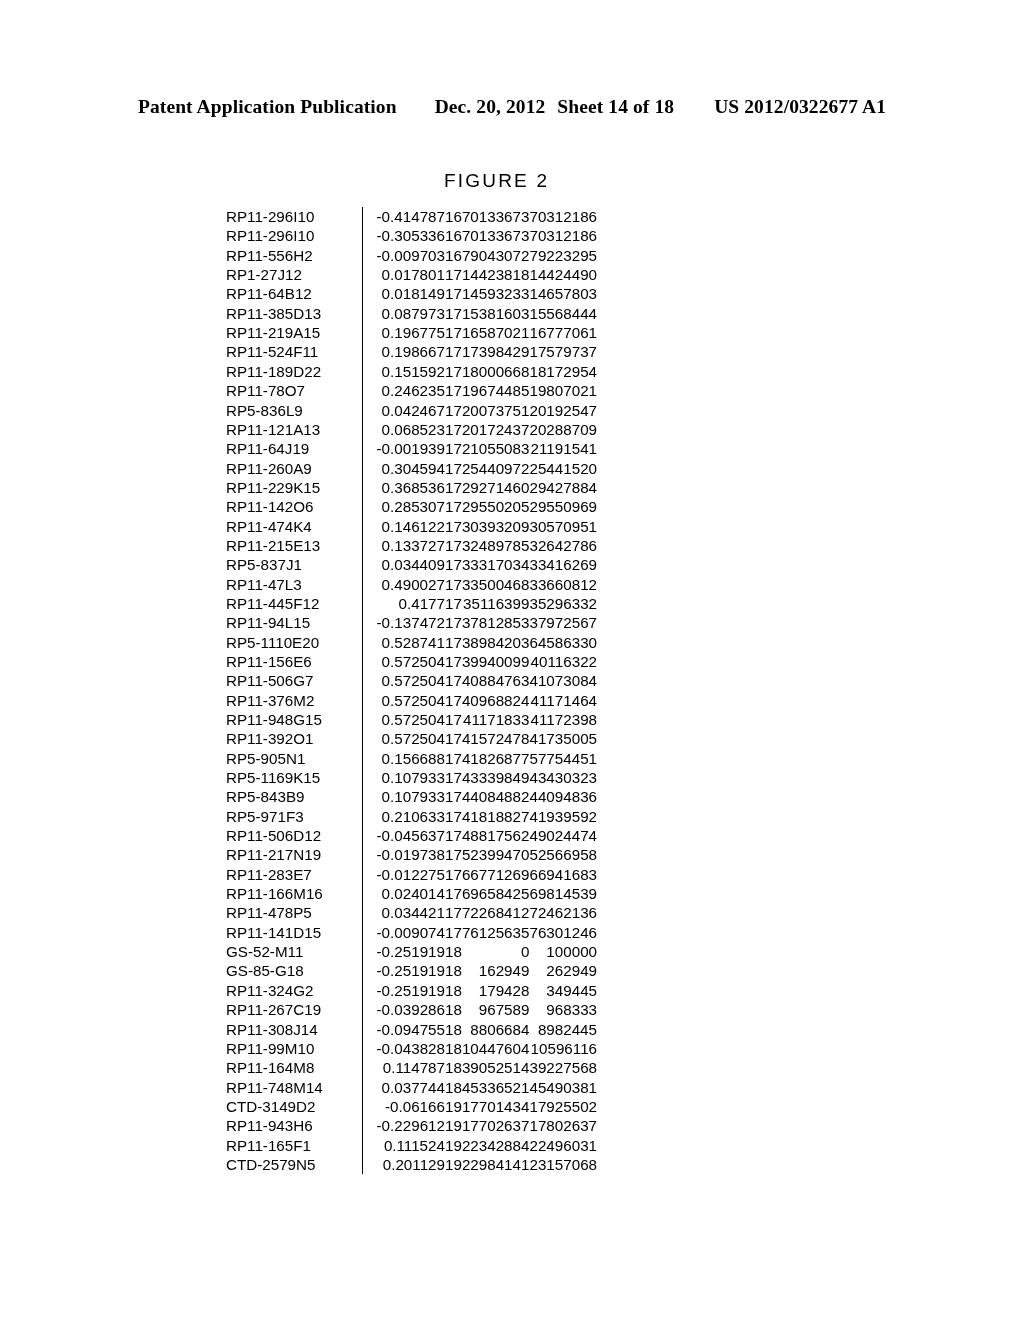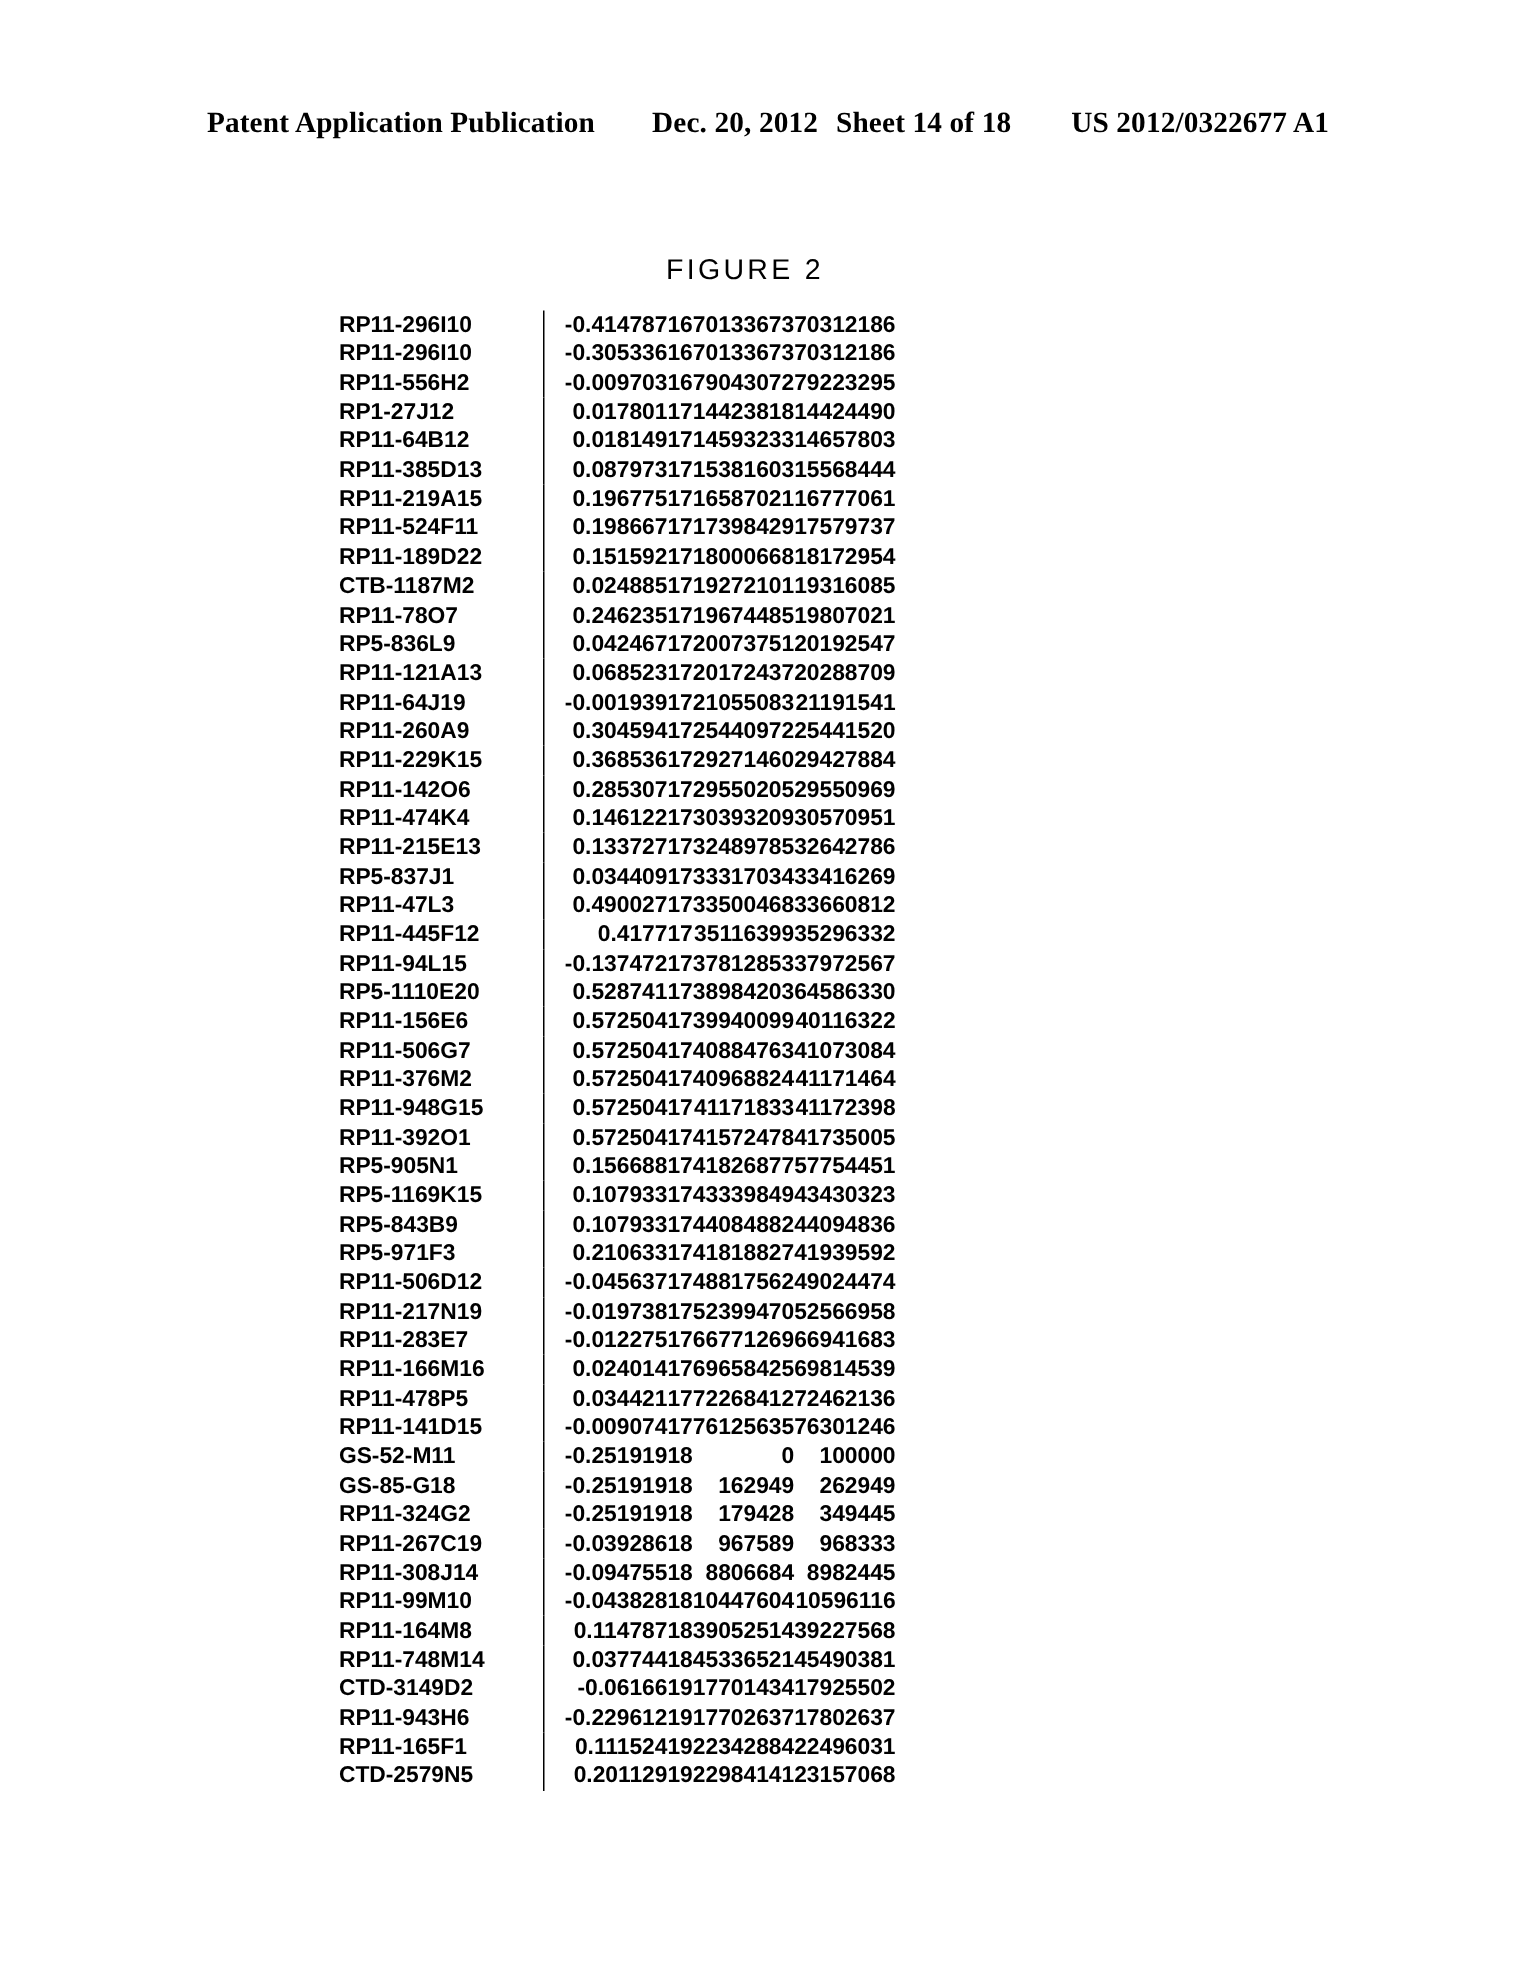--- a/index.html
+++ b/index.html
@@ -14,21 +14,21 @@
     position: relative;
     font-family: "Liberation Sans", sans-serif;
     color: #000000;
     overflow: hidden;
   }
 
   
   .page-header {
     position: absolute;
     left: 0;
-    top: 72px;
+    top: 96px;
     width: 1024px;
     display: flex;
     justify-content: center;
     align-items: baseline;
     font-family: "Liberation Serif", serif;
     font-weight: bold;
     font-size: 19.5px;
     letter-spacing: 0.1px;
     white-space: nowrap;
   }
@@ -47,21 +47,20 @@
     letter-spacing: 2.2px;
     white-space: nowrap;
   }
 
   
   .table-wrap {
     position: absolute;
     left: 0;
     top: 207px;
     width: 823px;
-    font-weight: bold;
   }
   table.data-table {
     margin: 0 auto;
     border-collapse: collapse;
     font-family: "Liberation Sans", sans-serif;
     font-size: 15.2px;
     line-height: 1;
   }
   table.data-table td {
     padding: 0;
@@ -171,27 +170,20 @@
           <td class="col-end">17579737</td>
         </tr>
         <tr>
           <td class="col-clone">RP11-189D22</td>
           <td class="col-value">0.151592</td>
           <td class="col-chrom">17</td>
           <td class="col-start">18000668</td>
           <td class="col-end">18172954</td>
         </tr>
         <tr>
-          <td class="col-clone">CTB-1187M2</td>
-          <td class="col-value">0.024885</td>
-          <td class="col-chrom">17</td>
-          <td class="col-start">19272101</td>
-          <td class="col-end">19316085</td>
-        </tr>
-        <tr>
           <td class="col-clone">RP11-78O7</td>
           <td class="col-value">0.246235</td>
           <td class="col-chrom">17</td>
           <td class="col-start">19674485</td>
           <td class="col-end">19807021</td>
         </tr>
         <tr>
           <td class="col-clone">RP5-836L9</td>
           <td class="col-value">0.042467</td>
           <td class="col-chrom">17</td>

